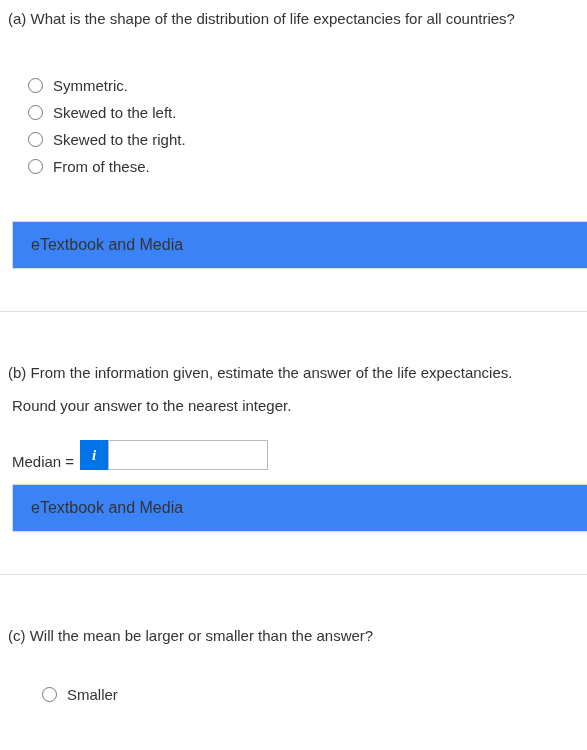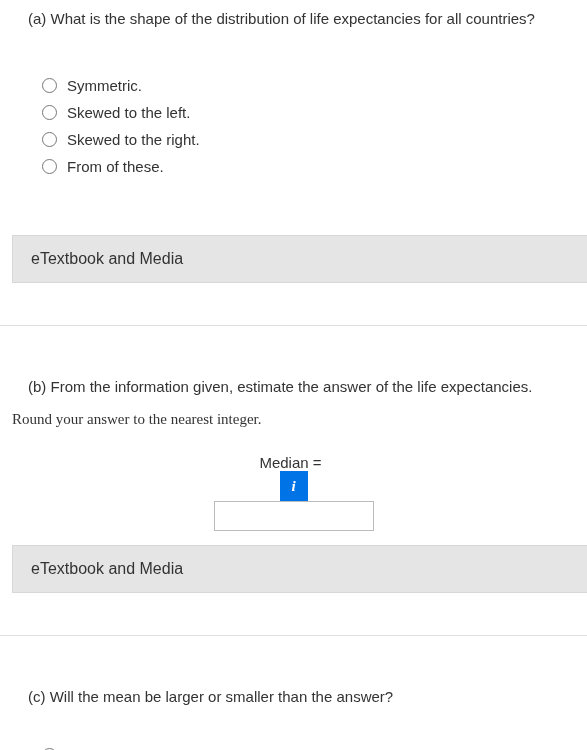--- a/index.html
+++ b/index.html
@@ -12,70 +12,68 @@
       font-size: 15px;
       color: #333;
       background: #fff;
       width: 587px;
       padding: 0;
     }
     .question-block {
       padding: 0;
     }
     .question-prompt {
-      padding: 8px 12px 0 28px;
+      padding: 8px 12px 0 8px;
       color: #333;
       font-size: 15px;
       line-height: 1.4;
     }
     .question-subtext {
       padding: 12px 12px 0 12px;
       color: #333;
       font-size: 15px;
       line-height: 1.4;
-      font-family: Liberation Serif, serif;
     }
     .options {
-      padding: 48px 12px 24px 42px;
+      padding: 48px 12px 24px 28px;
     }
     .option-row {
       display: flex;
       align-items: center;
       margin-bottom: 10px;
     }
     .option-row input[type="radio"] {
       width: 15px;
       height: 15px;
       margin-right: 10px;
       accent-color: #333;
     }
     .option-row label {
       font-size: 15px;
       color: #333;
       cursor: pointer;
     }
     .etextbook-bar {
-      background: #e5e5e5;
+      background: #3b82f6;
       border: 1px solid #d8d8d8;
       border-right: none;
       padding: 14px 18px;
-      margin: 26px 0 0 12px;
+      margin: 12px 0 0 12px;
       font-size: 16px;
       color: #333;
     }
     .section-divider {
       border: none;
       border-top: 1px solid #e0e0e0;
       margin: 42px 0 42px 0;
     }
     .input-row {
       display: flex;
-      align-items: center;
+      align-items: flex-end;
       padding: 24px 12px 0 12px;
-      flex-direction: column;
     }
     .input-label {
       font-size: 15px;
       color: #333;
       margin-right: 6px;
     }
     .info-btn {
       background: #0073e6;
       color: #fff;
       border: none;

